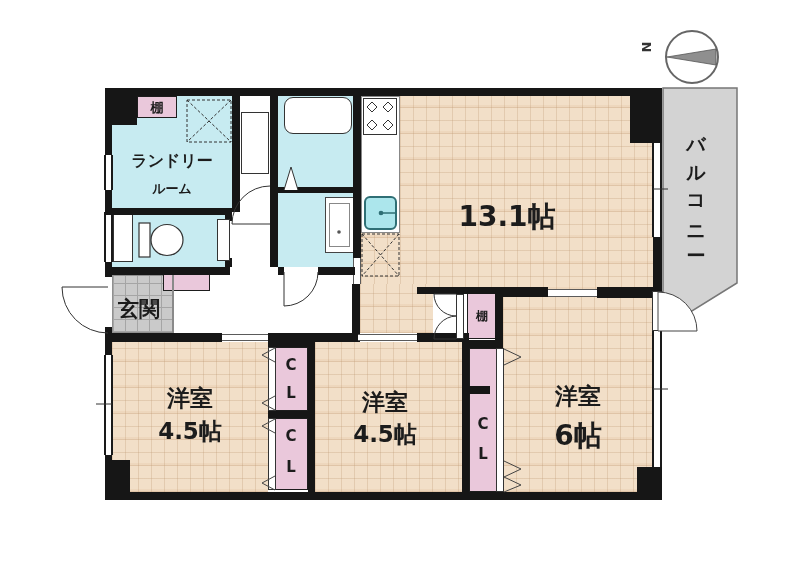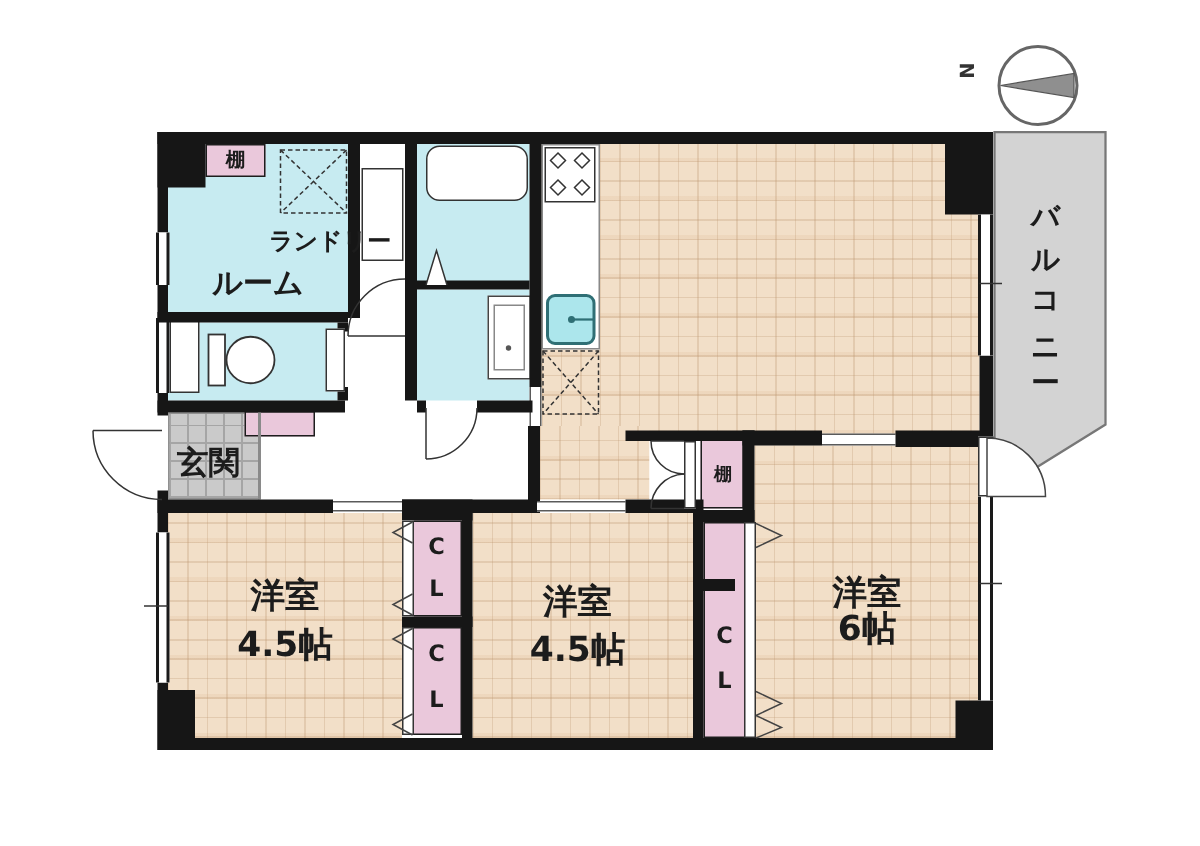--- a/index.html
+++ b/index.html
@@ -182,28 +182,29 @@
         <path d="M 504 461 L 521 469 L 504 477"></path>
         <path d="M 504 477 L 521 485 L 504 492"></path>
     </g>
     <g stroke="#333" stroke-width="1">
       <line x1="96" y1="404" x2="112" y2="404"></line>
         <line x1="653" y1="189" x2="668" y2="189"></line>
         <line x1="653" y1="389" x2="668" y2="389"></line>
     </g>
   </svg>
 
+  <div class="lbl" style="left:507px;top:217px;font-size:28px;">13.1帖</div>
   <div class="lbl" style="left:190px;top:398px;font-size:23px;">洋室</div>
   <div class="lbl" style="left:190px;top:431px;font-size:23px;">4.5帖</div>
   <div class="lbl" style="left:385px;top:402px;font-size:23px;">洋室</div>
   <div class="lbl" style="left:385px;top:434px;font-size:23px;">4.5帖</div>
   <div class="lbl" style="left:578px;top:396px;font-size:23px;">洋室</div>
-  <div class="lbl" style="left:578px;top:420px;font-size:23px;">6帖</div>
-  <div class="lbl" style="left:172px;top:161px;font-size:16px;margin-left:48px;">ランドリー</div>
-  <div class="lbl" style="left:172px;top:188px;font-size:20px;">ルーム</div>
+  <div class="lbl" style="left:578px;top:436px;font-size:28px;">6帖</div>
+  <div class="lbl" style="left:172px;top:161px;font-size:16px;">ランドリー</div>
+  <div class="lbl" style="left:172px;top:188px;font-size:13px;">ルーム</div>
   <div class="lbl" style="left:139px;top:309px;font-size:21px;">玄関</div>
   <div class="lbl" style="left:157px;top:107px;font-size:13px;">棚</div>
   <div class="lbl" style="left:482px;top:316px;font-size:12px;">棚</div>
   <div class="lbl" style="left:291px;top:365px;font-size:15px;">C</div>
   <div class="lbl" style="left:291px;top:393px;font-size:15px;">L</div>
   <div class="lbl" style="left:291px;top:436px;font-size:15px;">C</div>
   <div class="lbl" style="left:291px;top:467px;font-size:15px;">L</div>
   <div class="lbl" style="left:483px;top:424px;font-size:15px;">C</div>
   <div class="lbl" style="left:483px;top:454px;font-size:15px;">L</div>
   <div class="vlbl" style="left:687px;top:122px;font-size:19px;">バルコニー</div>

